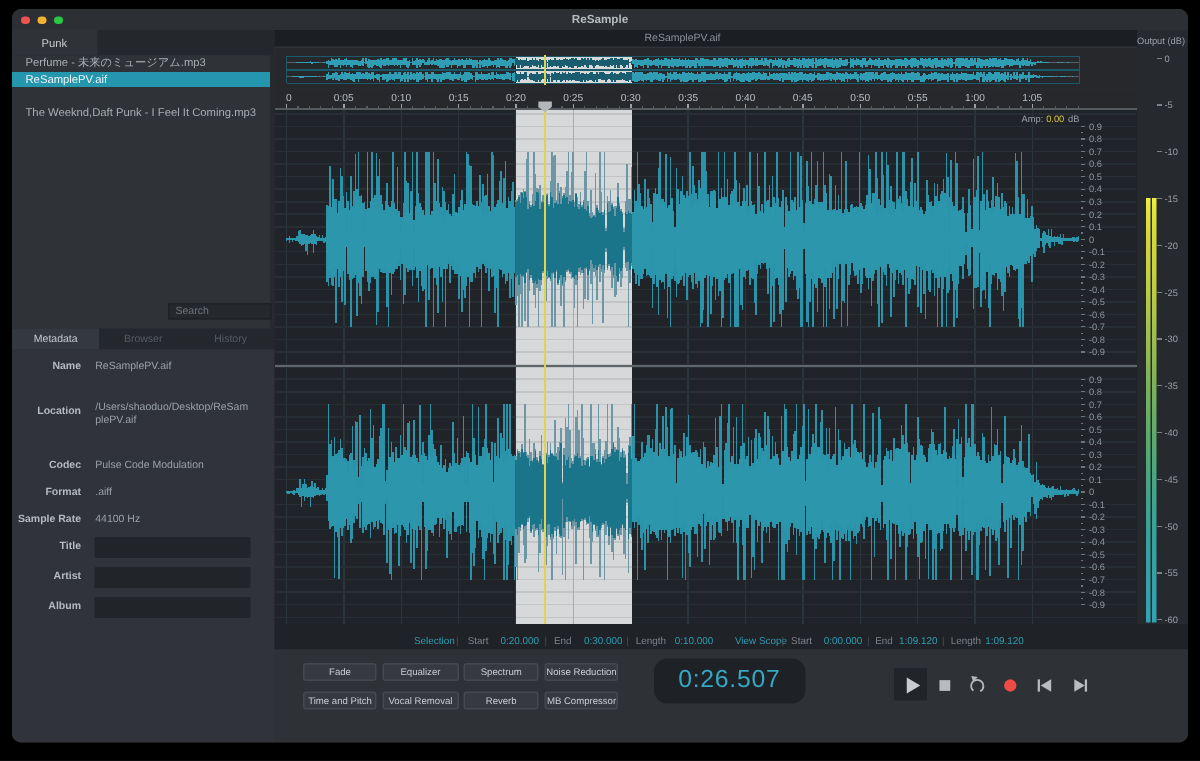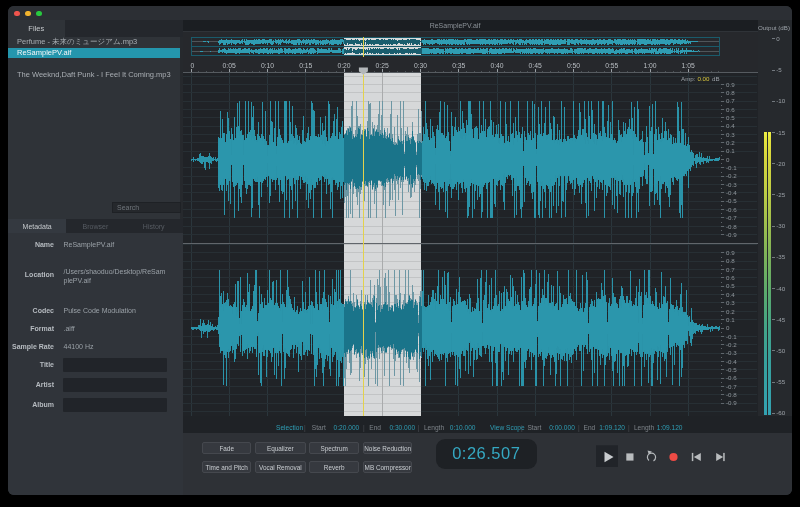--- a/index.html
+++ b/index.html
@@ -14,27 +14,28 @@
 .rlab{position:absolute;top:3.2px;font-size:6.8px;color:#b9bec3;text-align:center}
 .amt{font-size:6.2px;fill:#8f959b;font-family:"Liberation Sans",sans-serif}
 .dbt{font-size:6.2px;fill:#9ba1a7;font-family:"Liberation Sans",sans-serif}
 .btn{position:absolute;background:#36393f;border:1px solid #45484e;border-radius:2px;color:#c9cdd1;
  font-size:6.4px;text-align:center;overflow:hidden;white-space:nowrap}
 .inf{position:absolute;top:0;height:14px;line-height:15px;font-size:6.6px;white-space:nowrap}
 .tc{color:#2f9db4}.gc{color:#7d8389}.sep{color:#4a4f55}
 </style></head><body>
 <div id="win">
  <div class="abs" style="left:0;top:0;width:784px;height:13.7px;background:#2c2f34"></div>
+ <div class="abs" style="left:0;top:0;width:784px;height:14px;line-height:14px;text-align:center;color:#b6bbbf;font-size:7.8px;font-weight:700">ReSample</div>
  <div class="tl" style="left:6.4px;background:#ee544d"></div>
  <div class="tl" style="left:17.3px;background:#f0b32e"></div>
  <div class="tl" style="left:28px;background:#28c83f"></div>
 
  <div class="abs" style="left:0;top:13.7px;width:175px;height:17.1px;background:#24272c"></div>
  <div class="abs" style="left:0;top:13.7px;width:56.5px;height:17.1px;background:#2f3338"></div>
- <div class="ftab" style="left:0;top:17.5px;width:56.5px">Files</div>
+ <div class="ftab" style="left:0;top:17.5px;width:56.5px">Punk</div>
  <div class="abs" style="left:0;top:30.8px;width:175px;height:182.2px;background:#2f3338"></div>
  <div class="abs" style="left:171.5px;top:30.8px;width:3.5px;height:182.2px;background:#26292d"></div>
  <div class="fitem" style="top:30.9px">Perfume - 未来のミュージアム.mp3</div>
  <div class="fitem" style="top:41.5px;background:#2496ad;color:#f2f6f8">ReSamplePV.aif</div>
  <div class="fitem" style="top:64px">The Weeknd,Daft Punk - I Feel It Coming.mp3</div>
  <div class="abs" style="left:104px;top:196.3px;width:68.5px;height:10.5px;background:#25282c;border:1px solid #1e2125;color:#70767c;font-size:7px;line-height:9.5px;padding-left:4px">Search</div>
  <div class="abs" style="left:0;top:213px;width:175px;height:14px;background:#24272c"></div>
  <div class="abs" style="left:0;top:213px;width:58.3px;height:14px;background:#343940"></div>
  <div class="ftab" style="left:0;top:216.5px;width:58.3px;font-size:7px">Metadata</div>
  <div class="ftab" style="left:58.3px;top:216.5px;width:58.3px;font-size:7px;color:#575c63">Browser</div>

